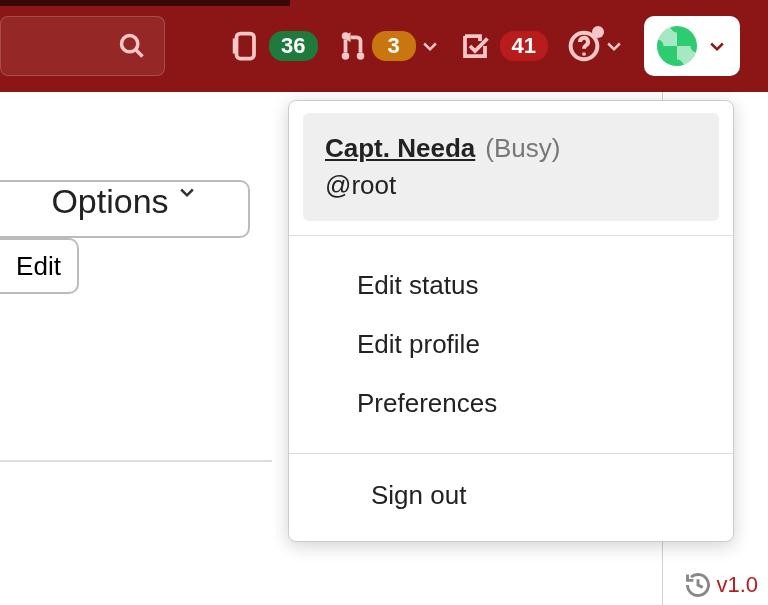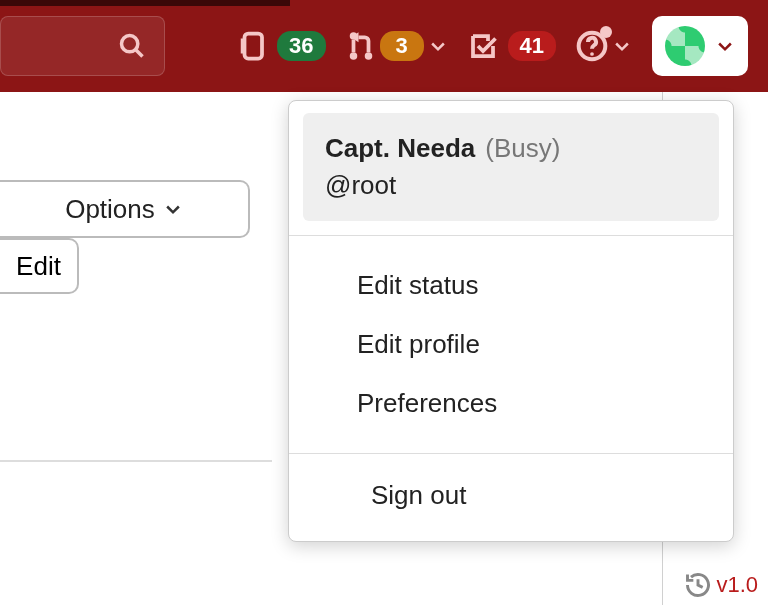--- a/index.html
+++ b/index.html
@@ -7,21 +7,21 @@
   
   
   .topbar {
     position: absolute;
     top: 0; left: 0; right: 0;
     height: 92px;
     background: #8c1515;
     display: flex;
     align-items: center;
     justify-content: flex-end;
-    padding: 0 20px 0 0;
+    padding: 0 28px 0 0;
     gap: 20px;
   }
   .topbar::before{
     content:"";
     position:absolute;
     top:0; left:0;
     width:290px; height:6px;
     background:#3a0808;
   }
   
@@ -120,24 +120,24 @@
   
   
   .options-btn {
     position:absolute;
     left:0; top:180px;
     width:250px; height:58px;
     border:2px solid #bbb;
     border-left:none;
     border-radius:0 10px 10px 0;
     display:flex;
-    align-items:center;
+    align-items:flex-start;
     justify-content:center;
     gap:8px;
-    font-size:26px;
+    font-size:34px;
     color:#222;
     background:#fff;
   }
   .edit-btn {
     position:absolute;
     left:0; top:238px;
     width:79px; height:56px;
     border:2px solid #bbb;
     border-left:none;
     border-radius:0 10px 10px 0;
@@ -180,21 +180,21 @@
     padding:20px 22px;
     background:#efefef;
     border-radius:6px;
   }
   .user-panel .name-line{
     font-size:26px;
     color:#222;
     display:flex;
     gap:10px;
   }
-  .user-panel .name-line .uname{font-weight:700;}
+  .user-panel .name-line .uname{font-weight:700;text-decoration:underline;}
   .user-panel .name-line .status{color:#777;}
   .user-panel .handle{ font-size:26px; color:#222; margin-top:6px; }
   .menu-sep{ height:1px; background:#ddd; }
   .menu-item{
     padding:14px 28px;
     font-size:26px;
     color:#222;
     cursor:pointer;
   }
   

